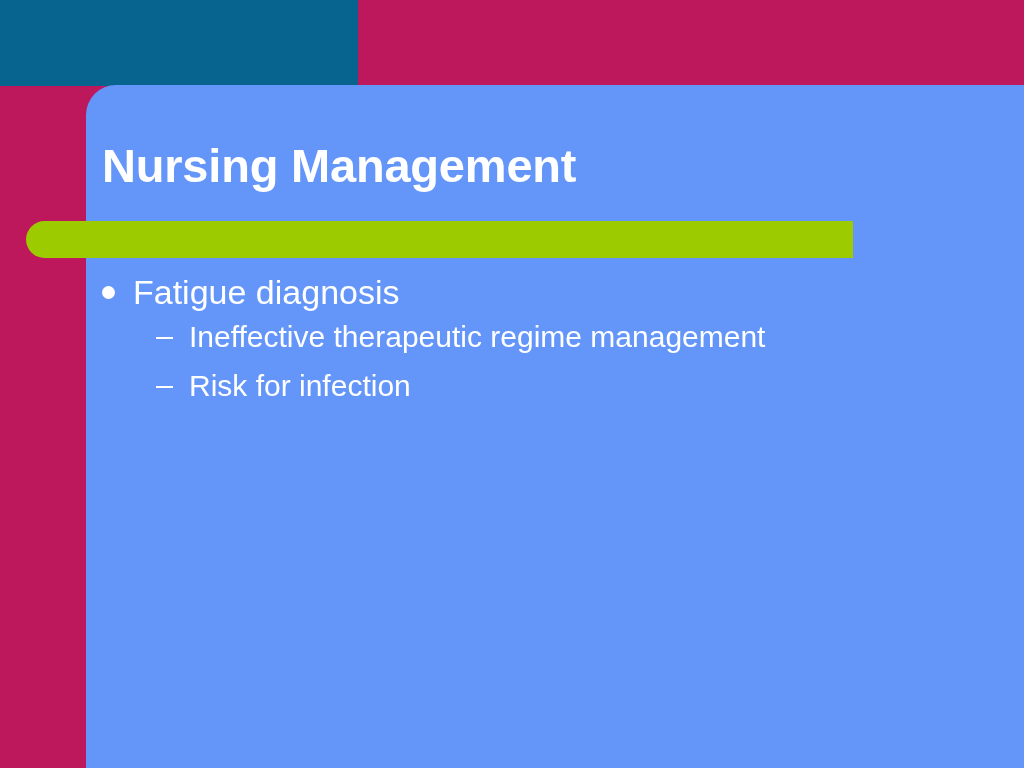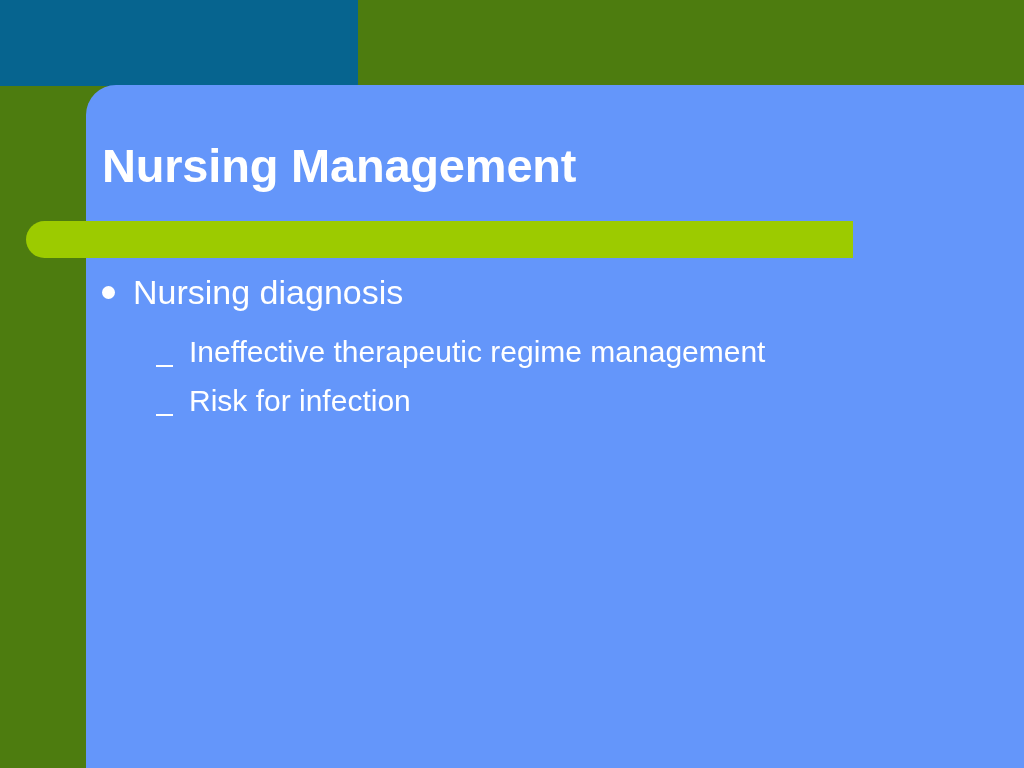--- a/index.html
+++ b/index.html
@@ -7,21 +7,21 @@
     margin: 0;
     padding: 0;
     background: #ffffff;
   }
 
   #slide {
     position: relative;
     width: 1024px;
     height: 768px;
     overflow: hidden;
-    background: #4d7c0f;          
+    background: #be185d;          
     font-family: "Liberation Sans", sans-serif;
     -webkit-font-smoothing: antialiased;
   }
 
   
   .top-block {
     position: absolute;
     left: 0;
     top: 0;
     width: 358px;
@@ -101,21 +101,21 @@
   }
 
   .sublist {
     margin: 0;
     padding: 0 0 0 54px;
     list-style: none;
   }
 
   .bullet-l2 {
     display: flex;
-    align-items: flex-end;
+    align-items: flex-start;
     color: #FFFFFF;
     font-size: 30px;
     line-height: 1.0;
     height: 49px;
   }
 
   .bullet-l2 .marker-dash {
     flex: 0 0 auto;
     width: 17px;
     height: 2px;
@@ -139,21 +139,21 @@
   <div class="content-panel"></div>
 
   <div class="accent-bar"></div>
 
   <div class="slide-title">Nursing Management</div>
 
   <div class="body-area">
 
     <div class="bullet-l1">
       <span class="marker-dot"></span>
-      <span class="text">Nursing diagnosis</span>
+      <span class="text">Fatigue diagnosis</span>
     </div>
 
     <ul class="sublist">
 
       <li class="bullet-l2">
         <span class="marker-dash"></span>
         <span class="text">Ineffective therapeutic regime management</span>
       </li>
 
 

